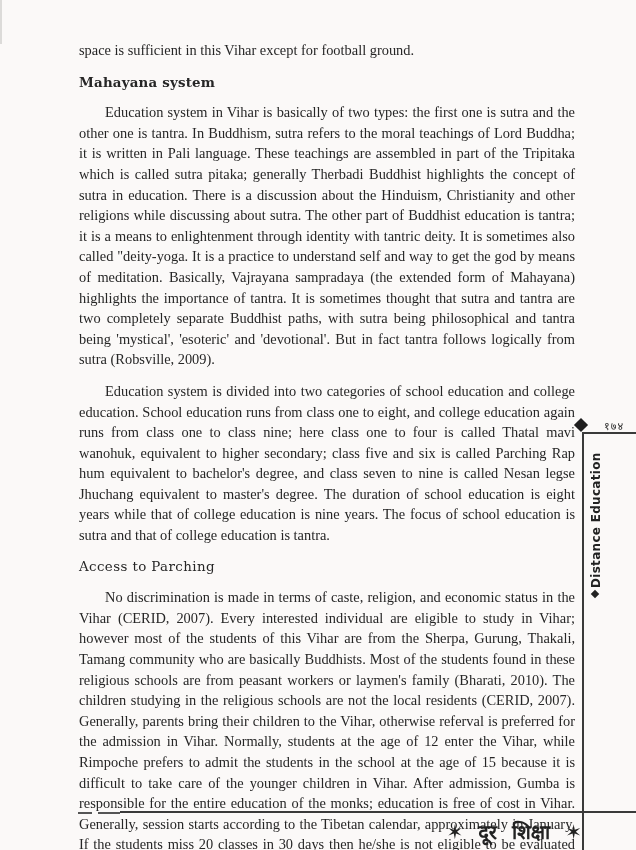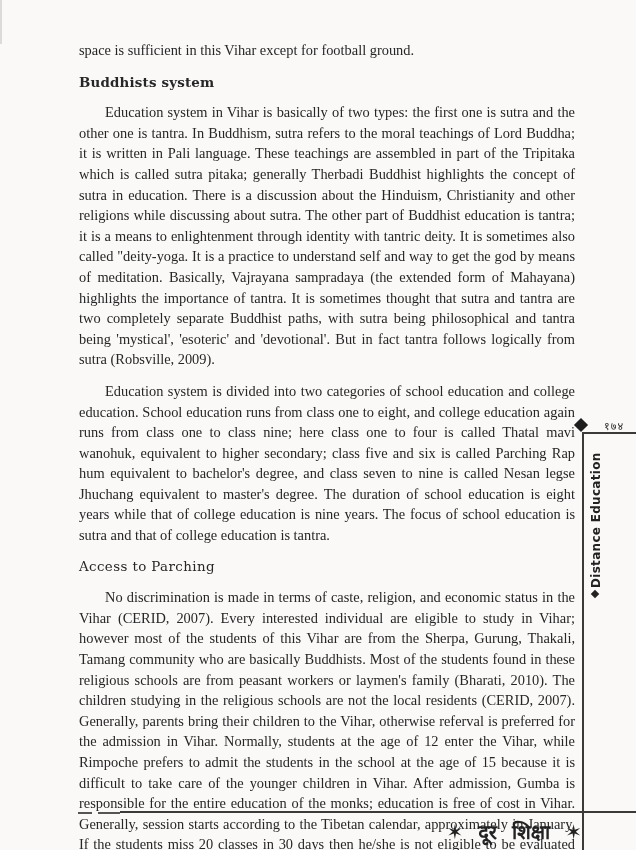--- a/index.html
+++ b/index.html
@@ -57,21 +57,21 @@
     }
   </style>
 </head>
 <body>
 
 <div class="page">
   <div class="corner-smudge"></div>
 
   <div class="text-col">
     <p class="noindent">space is sufficient in this Vihar except for football ground.</p>
-    <h2>Buddhists system</h2>
+    <h2>Mahayana system</h2>
     <p>Education system in Vihar is basically of two types: the first one is sutra and the other one is tantra. In Buddhism, sutra refers to the moral teachings of Lord Buddha; it is written in Pali language. These teachings are assembled in part of the Tripitaka which is called sutra pitaka; generally Therbadi Buddhist highlights the concept of sutra in education. There is a discussion about the Hinduism, Christianity and other religions while discussing about sutra. The other part of Buddhist education is tantra; it is a means to enlightenment through identity with tantric deity. It is sometimes also called "deity-yoga. It is a practice to understand self and way to get the god by means of meditation. Basically, Vajrayana sampradaya (the extended form of Mahayana) highlights the importance of tantra. It is sometimes thought that sutra and tantra are two completely separate Buddhist paths, with sutra being philosophical and tantra being 'mystical', 'esoteric' and 'devotional'. But in fact tantra follows logically from sutra (Robsville, 2009).</p>
     <p>Education system is divided into two categories of school education and college education. School education runs from class one to eight, and college education again runs from class one to class nine; here class one to four is called Thatal mavi wanohuk, equivalent to higher secondary; class five and six is called Parching Rap hum equivalent to bachelor's degree, and class seven to nine is called Nesan legse Jhuchang equivalent to master's degree. The duration of school education is eight years while that of college education is nine years. The focus of school education is sutra and that of college education is tantra.</p>
     <h2 class="light">Access to Parching</h2>
     <p>No discrimination is made in terms of caste, religion, and economic status in the Vihar (CERID, 2007). Every interested individual are eligible to study in Vihar; however most of the students of this Vihar are from the Sherpa, Gurung, Thakali, Tamang community who are basically Buddhists. Most of the students found in these religious schools are from peasant workers or laymen's family (Bharati, 2010). The children studying in the religious schools are not the local residents (CERID, 2007). Generally, parents bring their children to the Vihar, otherwise referval is preferred for the admission in Vihar. Normally, students at the age of 12 enter the Vihar, while Rimpoche prefers to admit the students in the school at the age of 15 because it is difficult to take care of the younger children in Vihar. After admission, Gumba is responsible for the entire education of the monks; education is free of cost in Vihar. Generally, session starts according to the Tibetan calendar, approximately in January. If the students miss 20 classes in 30 days then he/she is not eligible to be evaluated for corresponding class, meaning he/she needs to repeat the class.</p>
 
   </div>
 
   <div class="diamond-top"></div>
   <div class="page-number">१७४</div>
   <div class="side-hline"></div>

